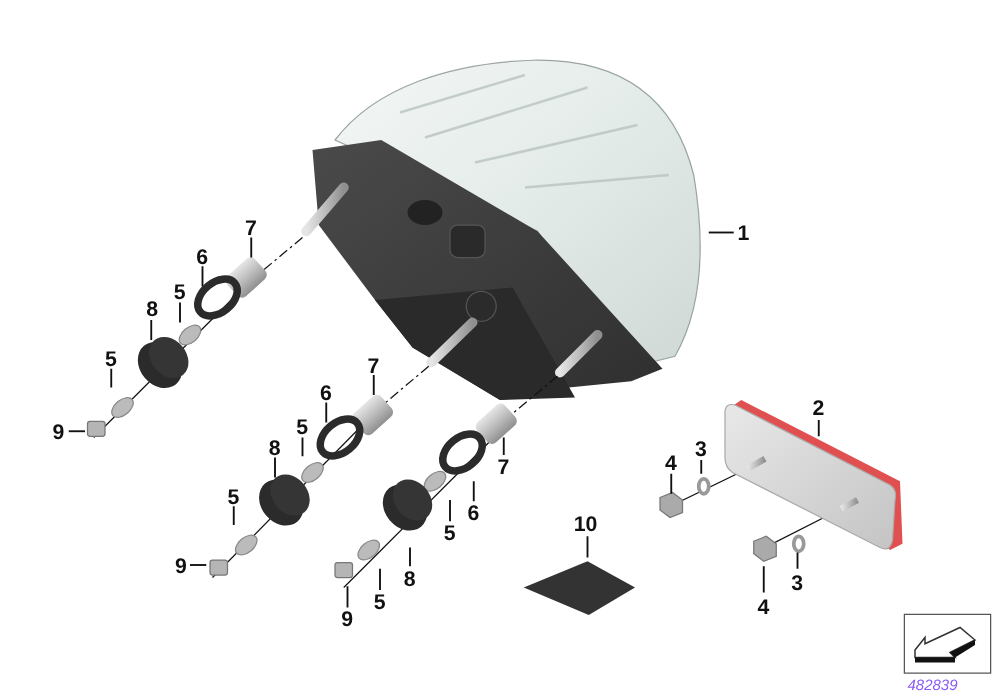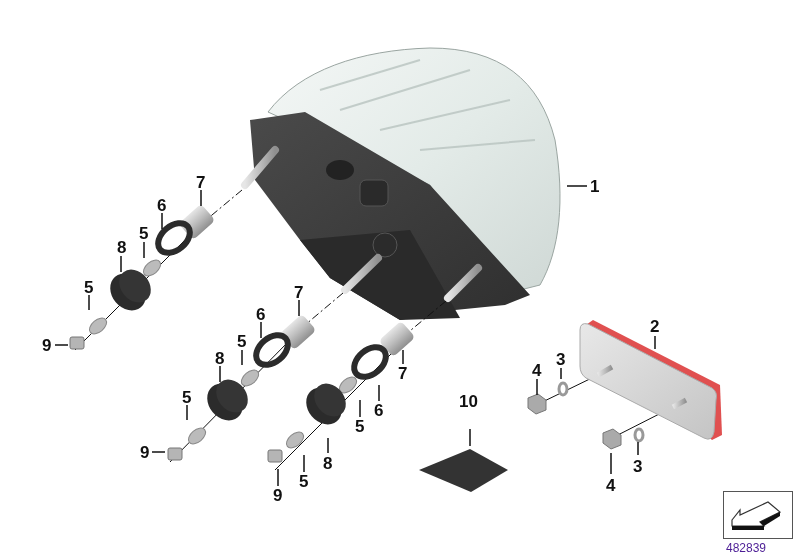--- a/index.html
+++ b/index.html
@@ -1,19 +1,19 @@
 <!DOCTYPE html>
 <html><head>
 <meta charset="utf-8">
 <style>
   html, body { margin:0; padding:0; background:#ffffff; }
   body { width:800px; height:560px; position:relative; overflow:hidden; font-family:"Liberation Sans", sans-serif; }
   #diagram { position:absolute; left:0; top:0; width:800px; height:560px; }
   .callout { position:absolute; font-family:"Liberation Sans", sans-serif; font-weight:bold; font-size:17px; color:#111; line-height:17px; }
-  .catalog-number { position:absolute; left:726px; top:541px; font-size:12px; color:#4c1d95; font-family:"Liberation Sans", sans-serif; }
+  .catalog-number { position:absolute; left:726px; top:541px; font-size:12px; color:#8b5cf6; font-family:"Liberation Sans", sans-serif;font-style:italic; }
   .nav-box { position:absolute; left:723px; top:491px; width:68px; height:46px; border:1px solid #555; background:#fff; cursor:pointer; }
 </style>
 </head>
 <body>
 
 <svg id="diagram" viewBox="0 0 800 560" xmlns="http://www.w3.org/2000/svg">
   <defs>
     <linearGradient id="lensGrad" x1="0" y1="0" x2="1" y2="1">
       <stop offset="0" stop-color="#f4f7f6"></stop>
       <stop offset="0.5" stop-color="#e3ebe8"></stop>
@@ -150,21 +150,21 @@
 <span class="callout" style="left:374px;top:402px">6</span>
 <span class="callout" style="left:196px;top:174px">7</span>
 <span class="callout" style="left:294px;top:284px">7</span>
 <span class="callout" style="left:398px;top:365px">7</span>
 <span class="callout" style="left:117px;top:239px">8</span>
 <span class="callout" style="left:215px;top:350px">8</span>
 <span class="callout" style="left:323px;top:455px">8</span>
 <span class="callout" style="left:42px;top:337px">9</span>
 <span class="callout" style="left:140px;top:444px">9</span>
 <span class="callout" style="left:273px;top:487px">9</span>
-<span class="callout" style="left:459px;top:393px">10</span>
+<span class="callout" style="left:459px;top:411px">10</span>
 
 <div class="nav-box">
   <svg width="68" height="46" viewBox="0 0 68 46">
     <path d="M8,28 L16,18 L16,23 L44,10 L56,20 L36,30 L40,34 L8,34 Z" fill="#fff" stroke="#333" stroke-width="1.2"></path>
     <path d="M8,34 L40,34 L40,38 L8,38 Z" fill="#111"></path>
     <path d="M36,30 L56,20 L56,24 L40,34 Z" fill="#111"></path>
   </svg>
 </div>
 <span class="catalog-number">482839</span>
 

